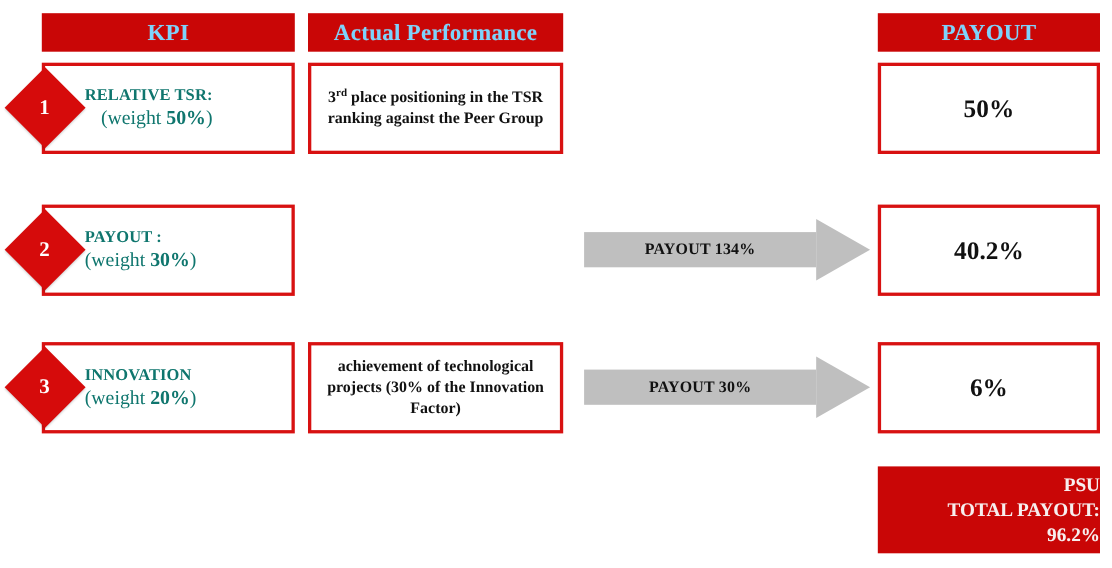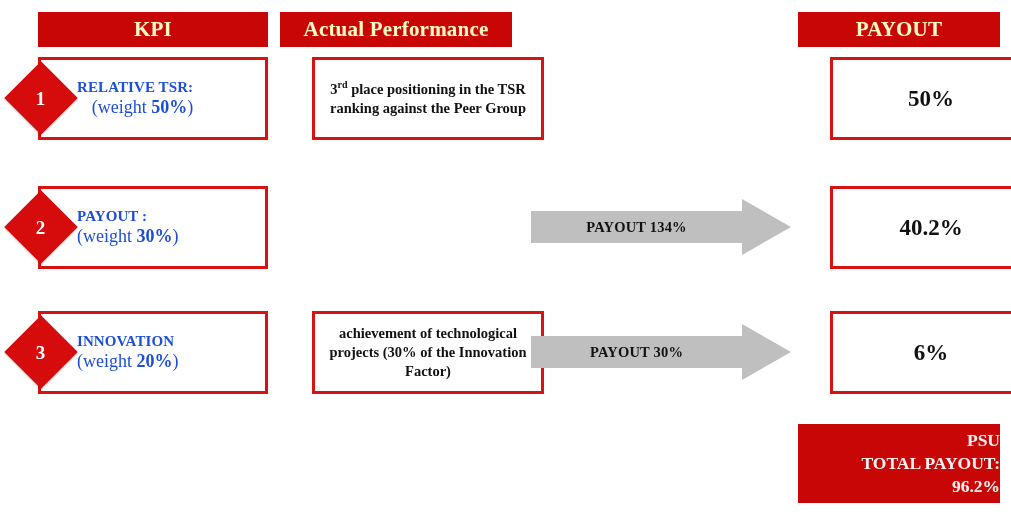--- a/index.html
+++ b/index.html
@@ -8,55 +8,55 @@
     background: #ffffff;
     font-family: "Liberation Serif", "DejaVu Serif", serif;
     overflow: hidden;
   }
   #stage { position: relative; width: 1011px; height: 516px; }
 
   
   .col-header {
     position: absolute;
     background: #C90606;
-    color: #fef9c3;
+    color: #7dd3fc;
     font-weight: bold;
     display: flex;
     align-items: center;
     justify-content: center;
     letter-spacing: .2px;
     text-shadow: 0 0 1px rgba(255,255,255,.25);
   }
   #hdr-kpi      { left: 38px;  top: 12px; width: 230px; height: 35px; font-size: 21px; }
   #hdr-actual   { left: 280px; top: 12px; width: 232px; height: 35px; font-size: 21px; }
   #hdr-payout   { left: 798px; top: 12px; width: 202px; height: 35px; font-size: 21px; }
 
   
   .box {
     position: absolute;
     background: #ffffff;
     border: 3px solid #D81111;
     display: flex;
     align-items: center;
   }
-  .box.center { text-align: center; margin-left: 32px; }
+  .box.center { text-align: center; }
 
   .kpi-box    { left: 38px;  width: 230px; }
   .perf-box   { left: 280px; width: 232px; }
   .payout-box { left: 798px; width: 202px; }
 
   .row1 { top: 57px;  height: 83px; }
   .row2 { top: 186px; height: 83px; }
   .row3 { top: 311px; height: 83px; }
 
   
   .kpi-text {
     padding-left: 36px;
     line-height: 1.22;
-    color: #1d4ed8;
+    color: #0f766e;
   }
   .kpi-title  { font-size: 15px; font-weight: bold; letter-spacing: .1px; }
   .kpi-weight { font-size: 18px; text-align: right; }
   .kpi-weight b { font-weight: bold; }
 
   
   .perf-text {
     font-size: 14.5px;
     font-weight: bold;
     line-height: 1.33;

